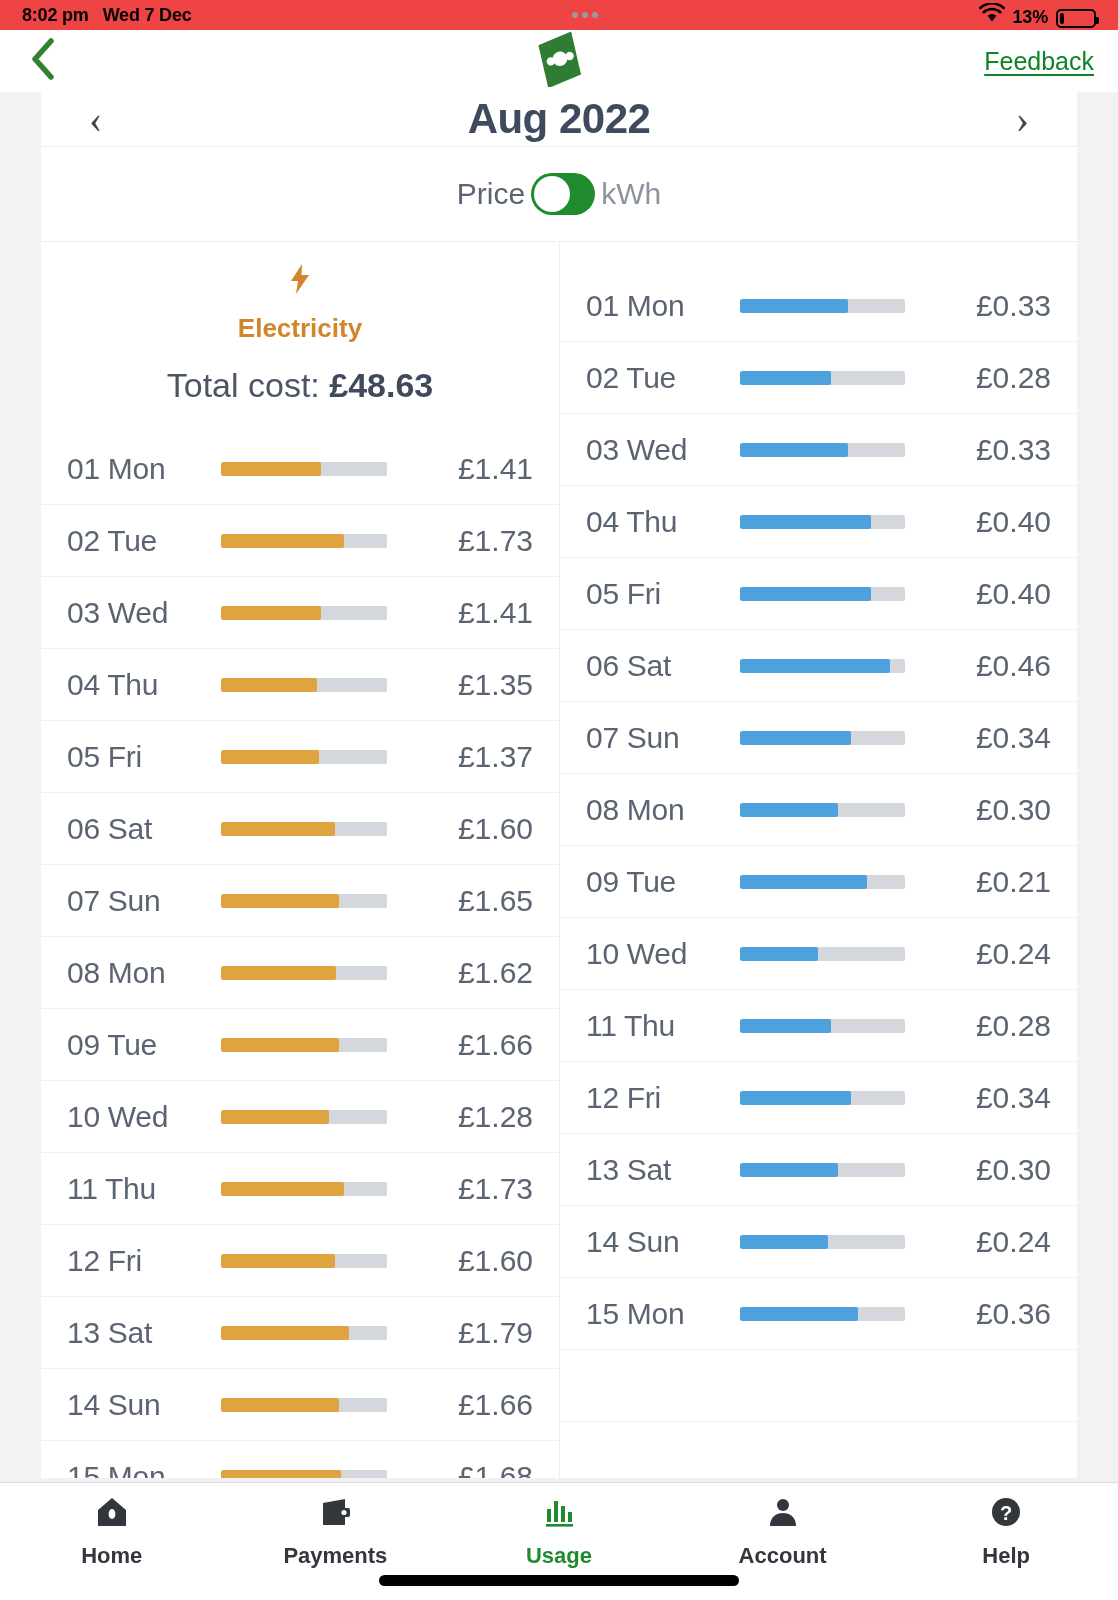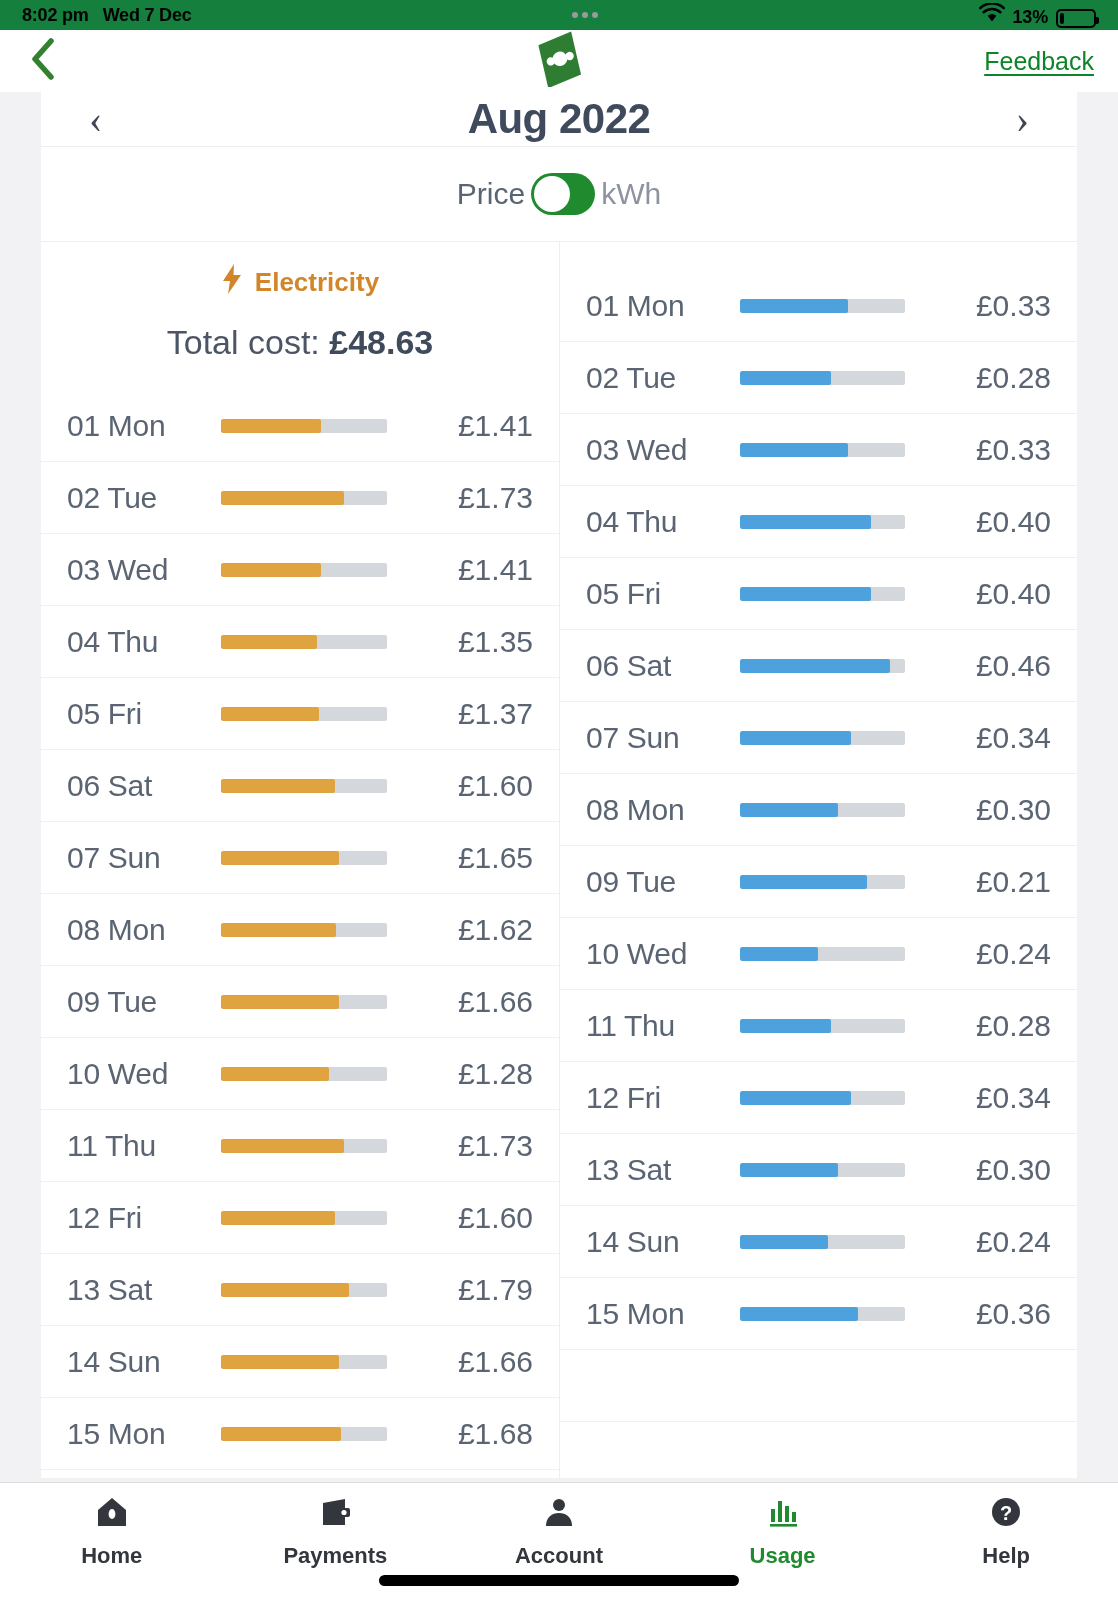--- a/index.html
+++ b/index.html
@@ -6,21 +6,21 @@
   html, body {
     width:1118px; height:1600px;
     background:#ffffff;
     font-family:"Liberation Sans", sans-serif;
     overflow:hidden;
   }
   #app { position:relative; width:1118px; height:1600px; background:#f2f2f4; }
 
   
   .statusbar {
-    height:30px; background:#15803d;
+    height:30px; background:#ef4444;
     display:flex; align-items:center;
     padding:0 22px;
     font-size:18px; font-weight:bold; color:#000;
     letter-spacing:-0.2px;
   }
   .sb-left { display:flex; align-items:center; gap:14px; }
   .sb-center { flex:1; display:flex; justify-content:center; align-items:center; }
   .sb-dots { display:flex; gap:4px; }
   .sb-dots i { width:6px; height:6px; border-radius:50%; background:#9a9a9e; display:block; }
   .sb-right { display:flex; align-items:flex-end; gap:8px; }
@@ -67,21 +67,21 @@
             position:relative; cursor:pointer; }
   .switch .knob { position:absolute; top:3px; left:3px; width:36px; height:36px;
                   border-radius:50%; background:#ffffff; }
 
   
   .cols { display:flex; height:calc(100% - 150px); }
   .col { width:50%; position:relative; }
   .col + .col { border-left:1px solid #eeeef0; }
   .col-head { text-align:center; padding-top:22px; }
   .fuel-title { display:flex; align-items:center; justify-content:center; gap:12px;
-                font-size:26px; font-weight:bold; }
+                font-size:26px; font-weight:bold;flex-direction:column; }
   .fuel-title.elec { color:#d2862a; }
   .fuel-title.gas { color:#3f97d8; }
   .total-cost { font-size:34px; color:#4b5563; margin-top:22px; }
   .total-cost b { color:#3f4a5c; font-weight:bold; }
 
   .rows { margin-top:28px; }
   .drow {
     height:72px; display:flex; align-items:center;
     padding:0 26px; border-bottom:1px solid #f0f0f2;
   }
@@ -425,39 +425,39 @@
         <span class="tlabel">Home</span>
       </div>
       <div class="tab">
         <span><svg width="34" height="34" viewBox="0 0 34 34">
             <path d="M5 8 L27 4 L27 30 L5 30 Z" fill="#33373d"></path>
             <rect x="21" y="13" width="11" height="9" rx="2" fill="#33373d"></rect>
             <circle cx="26" cy="17.5" r="2.6" fill="#fff"></circle>
           </svg></span>
         <span class="tlabel">Payments</span>
       </div>
-      <div class="tab">
-        <span><svg width="34" height="34" viewBox="0 0 34 34">
-            <circle cx="17" cy="10" r="6" fill="#33373d"></circle>
-            <path d="M4 31 C4 22 10 18 17 18 C24 18 30 22 30 31 Z" fill="#33373d"></path>
-          </svg></span>
-        <span class="tlabel">Account</span>
-      </div>
       <div class="tab active">
         <span><svg width="34" height="34" viewBox="0 0 34 34">
             <rect x="5" y="14" width="4" height="13" fill="#1f8b2e"></rect>
             <rect x="12" y="6" width="4" height="21" fill="#1f8b2e"></rect>
             <rect x="19" y="11" width="4" height="16" fill="#1f8b2e"></rect>
             <rect x="26" y="17" width="4" height="10" fill="#1f8b2e"></rect>
             <rect x="4" y="29" width="27" height="2.6" fill="#1f8b2e"></rect>
           </svg></span>
         <span class="tlabel">Usage</span>
       </div>
       <div class="tab">
         <span><svg width="34" height="34" viewBox="0 0 34 34">
+            <circle cx="17" cy="10" r="6" fill="#33373d"></circle>
+            <path d="M4 31 C4 22 10 18 17 18 C24 18 30 22 30 31 Z" fill="#33373d"></path>
+          </svg></span>
+        <span class="tlabel">Account</span>
+      </div>
+      <div class="tab">
+        <span><svg width="34" height="34" viewBox="0 0 34 34">
             <circle cx="17" cy="17" r="14" fill="#33373d"></circle>
             <text x="17" y="25" text-anchor="middle" font-size="20" font-family="Liberation Sans, sans-serif" font-weight="bold" fill="#fff">?</text>
           </svg></span>
         <span class="tlabel">Help</span>
       </div>
     </div>
   <div class="home-indicator"></div>
 
 </div>
 

